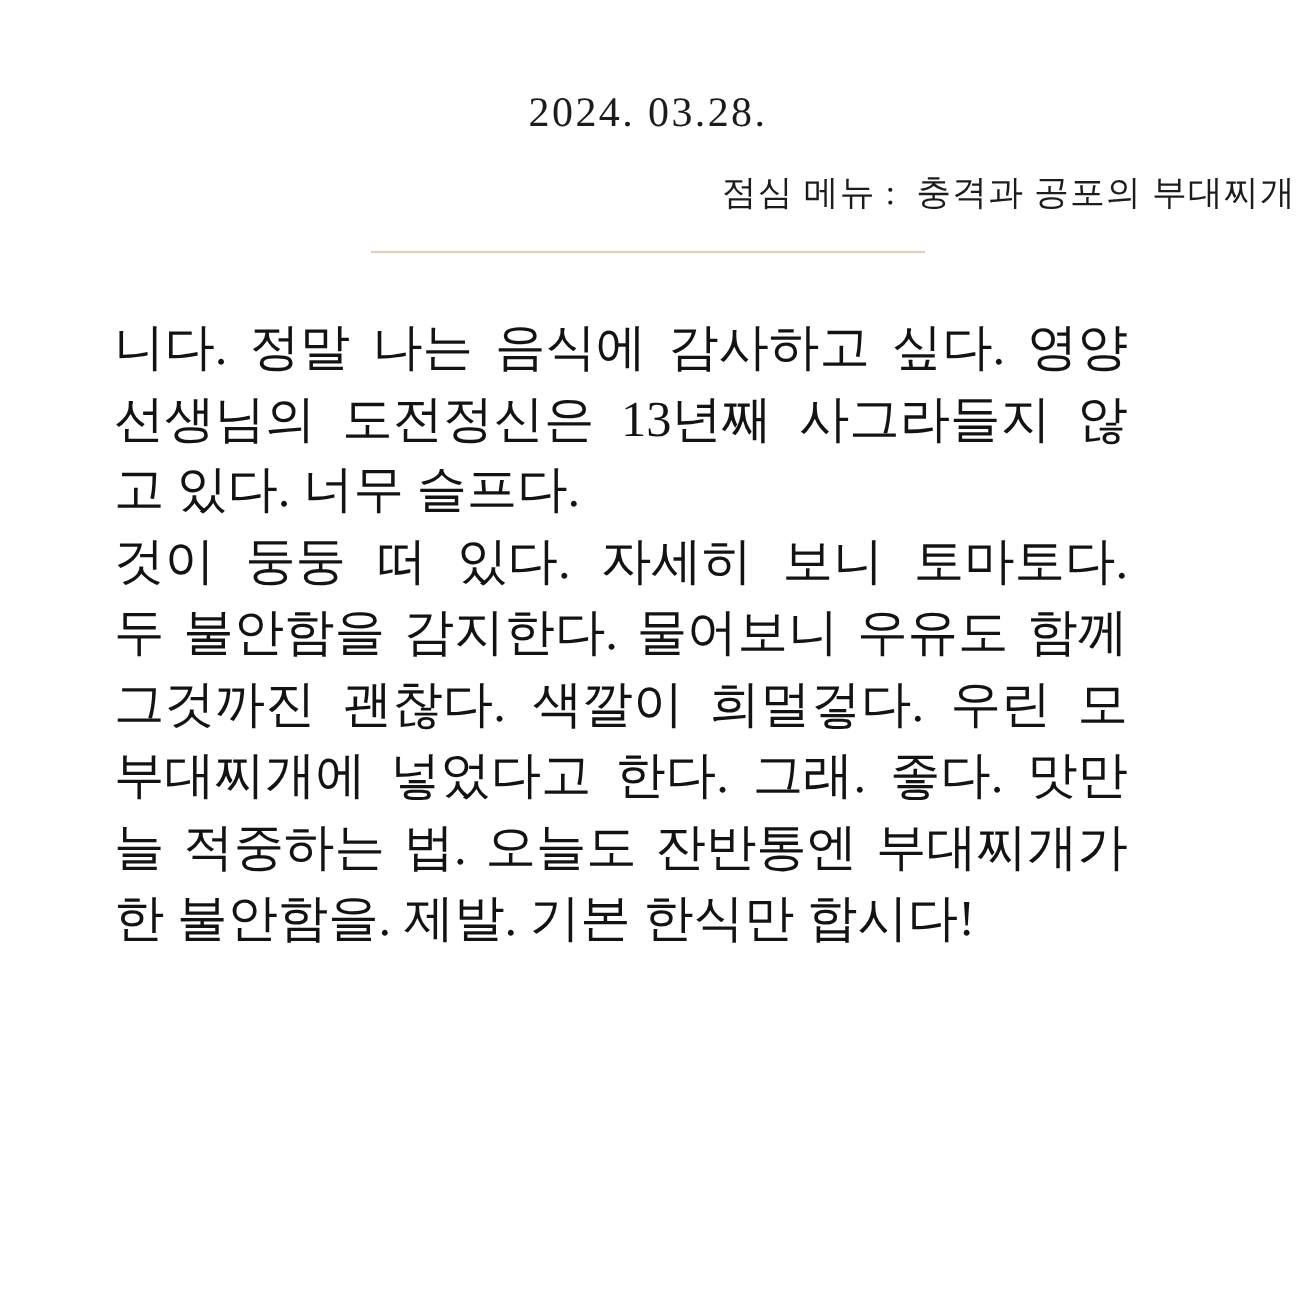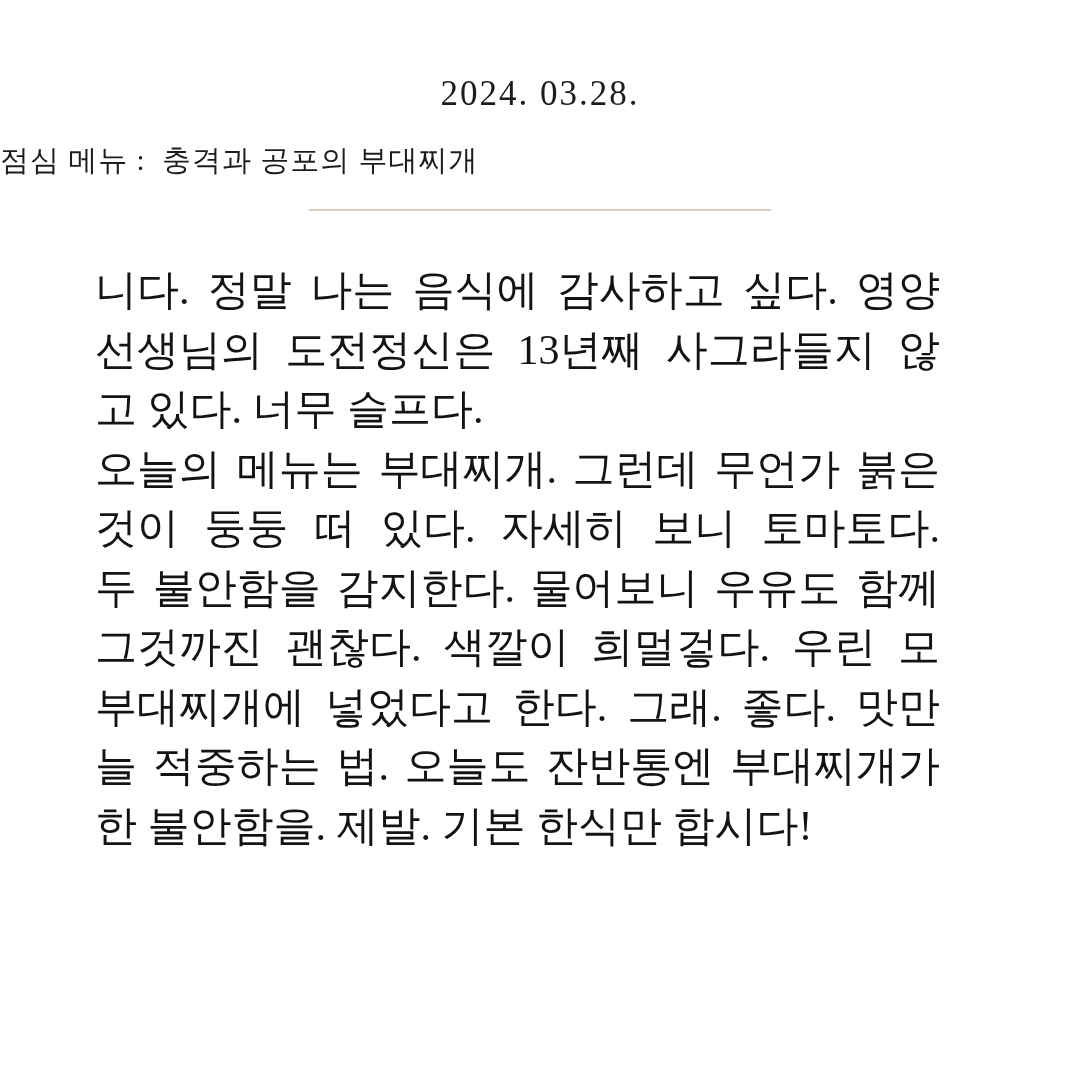--- a/index.html
+++ b/index.html
@@ -24,21 +24,21 @@
     text-align: center;
     font-size: 35px;
     letter-spacing: 2px;
     color: #1c1c1c;
   }
   .subtitle {
     position: absolute;
     top: 141px;
     left: 0;
     right: 0;
-    text-align: left;
+    text-align: right;
     font-size: 29px;
     letter-spacing: 1px;
     white-space: pre;
     color: #1c1c1c;
   }
   .divider {
     position: absolute;
     top: 209px;
     left: 309px;
     width: 462px;
@@ -87,21 +87,20 @@
   <header>
     <div class="date">2024. 03.28.</div>
     <div class="subtitle">점심 메뉴 :  충격과 공포의 부대찌개</div>
     <hr class="divider">
   </header>
 
   <main class="body-text" id="body-lines">
       <div class="line">니다. 정말 나는 음식에 감사하고 싶다. 영양</div>
       <div class="line">선생님의 도전정신은 13년째 사그라들지 않</div>
       <div class="line no-justify">고 있다. 너무 슬프다.</div>
-      <div class="line">오늘의 메뉴는 부대찌개. 그런데 무언가 붉은</div>
       <div class="line">것이 둥둥 떠 있다. 자세히 보니 토마토다.</div>
       <div class="line">두 불안함을 감지한다. 물어보니 우유도 함께</div>
       <div class="line">그것까진 괜찮다. 색깔이 희멀겋다. 우린 모</div>
       <div class="line">부대찌개에 넣었다고 한다. 그래. 좋다. 맛만</div>
       <div class="line">늘 적중하는 법. 오늘도 잔반통엔 부대찌개가</div>
       <div class="line no-justify">한 불안함을. 제발. 기본 한식만 합시다!</div>
     </main>
 
   <footer>
     <div class="signature">여름타자기</div>

